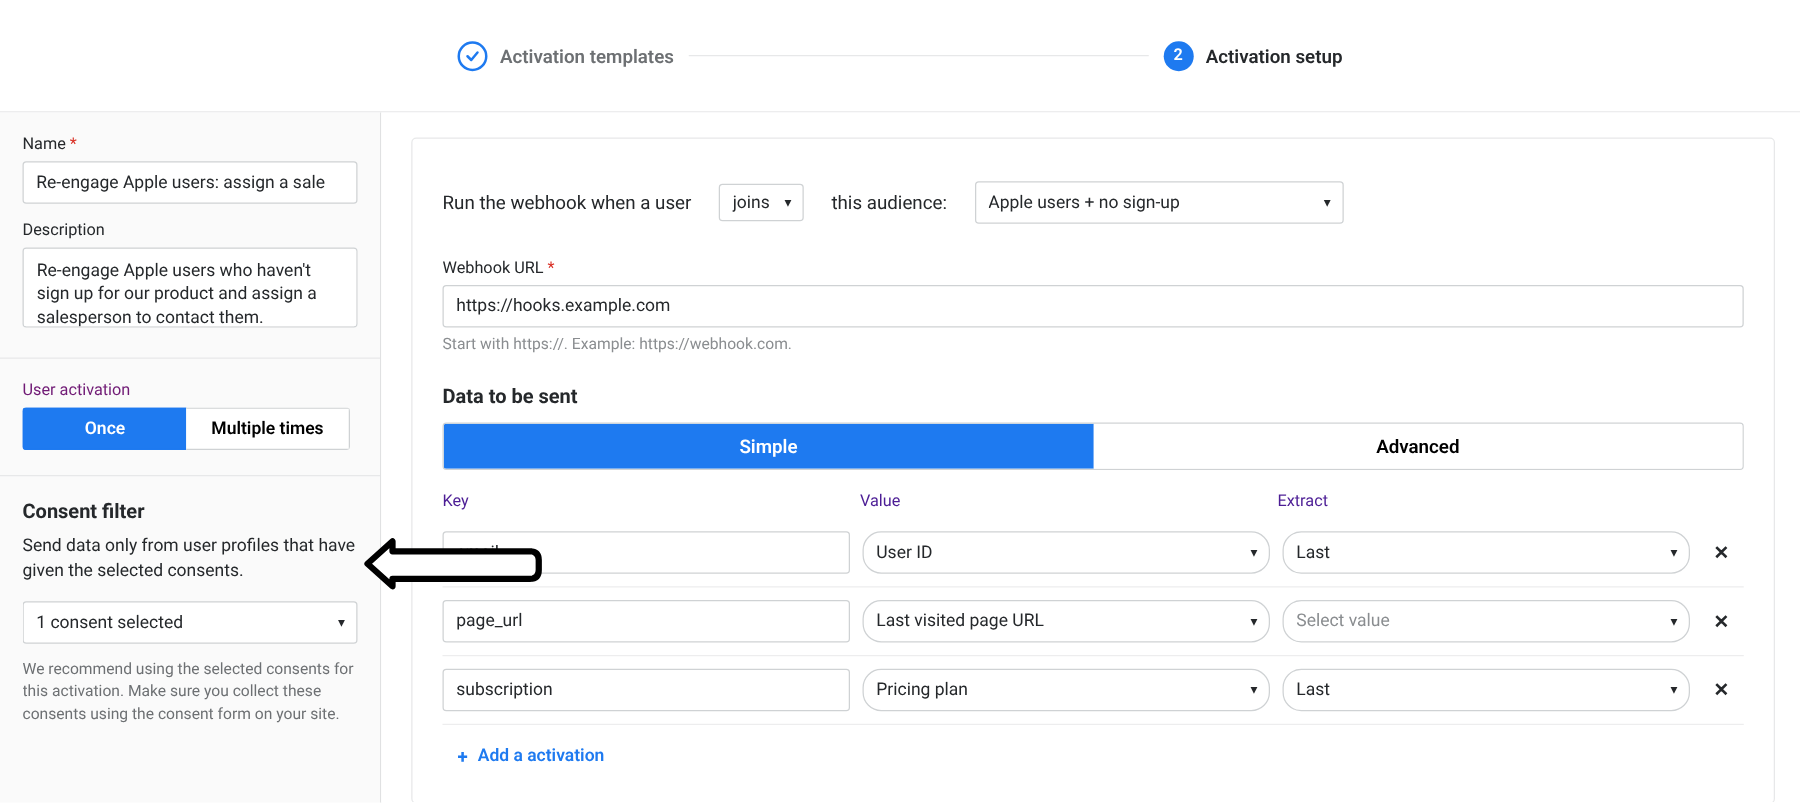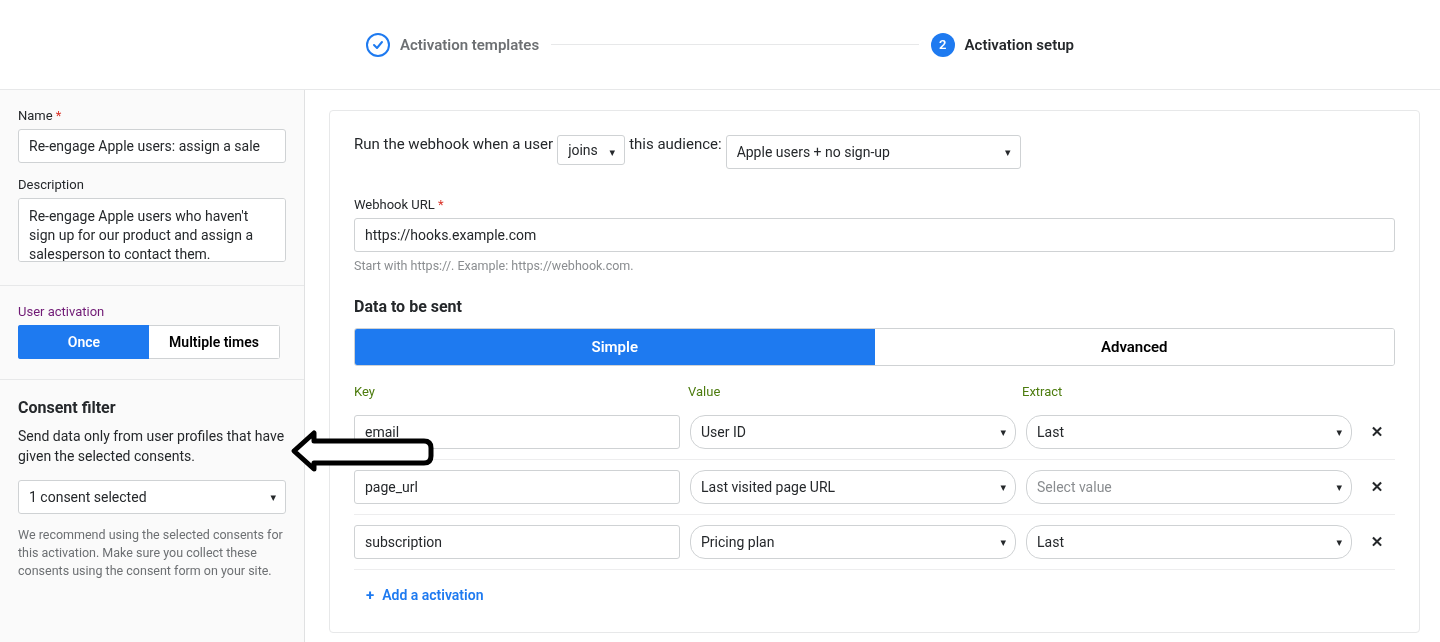--- a/index.html
+++ b/index.html
@@ -41,37 +41,37 @@
 
   .seg { display: flex; width: 262px; border-radius: 3px; overflow: hidden; }
   .seg button { flex: 1; border: 1px solid #cfd2d4; background: #fff; padding: 8px 0; font-size: 14px; font-weight: 600; cursor: pointer; font-family: inherit; }
   .seg button.active { background: #1e7af0; color: #fff; border-color: #1e7af0; }
   .seg button:first-child { border-right: 0; }
   .seg button:last-child { border-left: 0; }
 
   .muted { font-size: 12.5px; color: #6d7073; line-height: 1.45; }
 
   
-  .trigger-row { display: flex; gap: 4px; margin-bottom: 28px; font-size: 15px; }
+  .trigger-row { display: flex; align-items: center; gap: 22px; margin-bottom: 28px; font-size: 15px; margin-top: 10px; }
   .trigger-row .select-wrap.small .select { padding: 6px 26px 6px 10px; font-size: 14px; }
   .trigger-row .select-wrap.wide { width: 295px; }
   .trigger-row .select-wrap.wide .select { width: 100%; }
 
   .field-block { margin-bottom: 24px; }
   .field-block .input { width: 100%; }
   .helper { font-size: 12.5px; color: #8a8d90; margin-top: 6px; }
 
   .section-title { font-size: 16px; font-weight: 700; margin-bottom: 12px; }
 
   .tabbar { display: flex; border: 1px solid #cfd2d4; border-radius: 3px; overflow: hidden; margin-bottom: 18px; }
   .tabbar button { flex: 1; border: 0; background: #fff; padding: 9px 0; font-size: 15px; font-weight: 600; cursor: pointer; font-family: inherit; }
   .tabbar button.active { background: #1e7af0; color: #fff; }
 
   .cols-hdr { display: grid; grid-template-columns: 334px 334px 334px 30px; gap: 0; margin-bottom: 6px; }
-  .cols-hdr span { font-size: 13px; color: #4d7c0f; padding-left: 0; }
+  .cols-hdr span { font-size: 13px; color: #4c1d95; padding-left: 0; }
 
   .row { display: grid; grid-template-columns: 326px 326px 326px 30px; gap: 10px; align-items: center; padding: 10px 0; border-bottom: 1px solid #ededee; }
   .row:last-of-type { border-bottom: 0; }
   .row .input, .row .select-wrap { width: 100%; }
   .row .select-wrap .select { width: 100%; border-radius: 15px; }
   .row .select-wrap.placeholder .select { color: #8a8d90; }
   .remove { width: 30px; text-align: center; font-size: 15px; font-weight: 700; color: #25282b; cursor: pointer; }
 
   .add-row { display: flex; align-items: center; gap: 8px; color: #1e7af0; font-weight: 600; font-size: 14px; padding: 16px 0 4px 12px; cursor: pointer; }
   .add-row .plus { font-size: 15px; font-weight: 700; }

